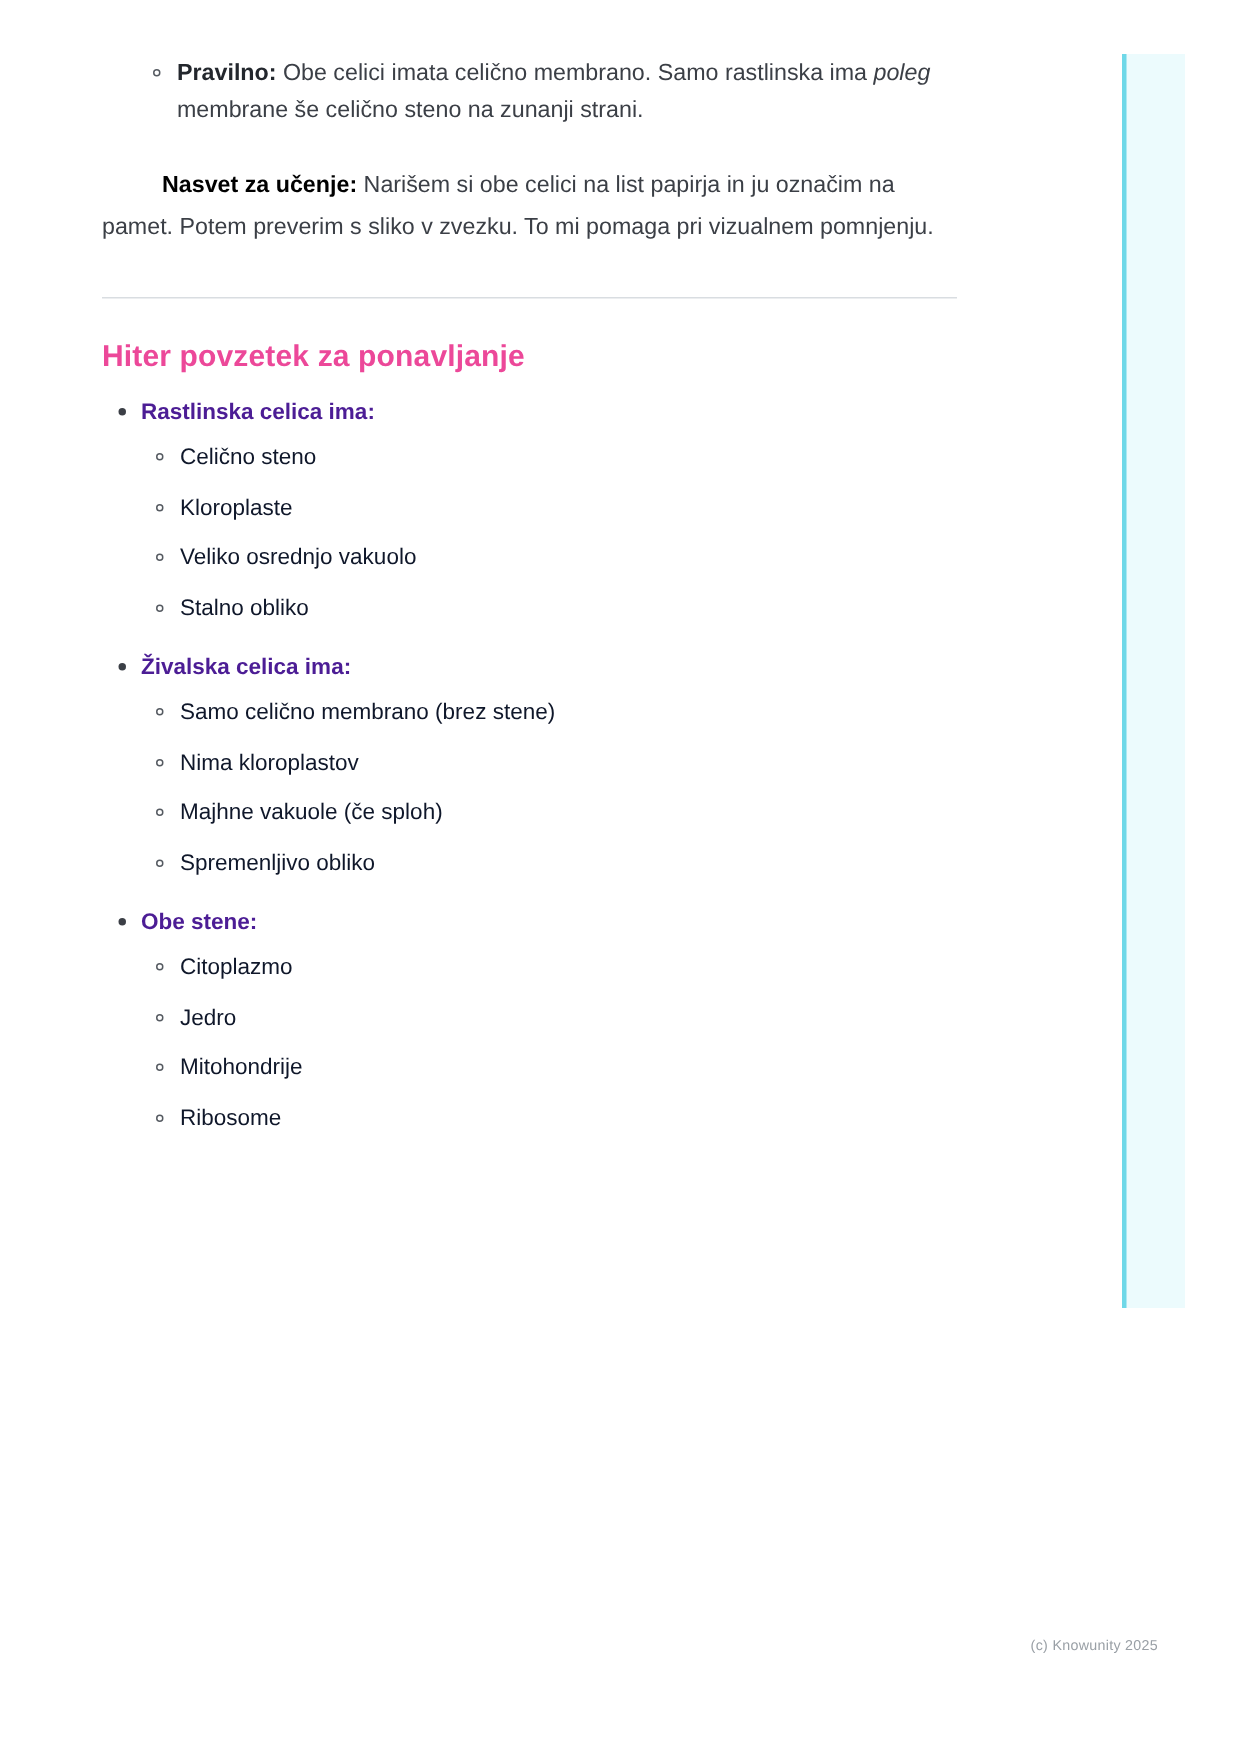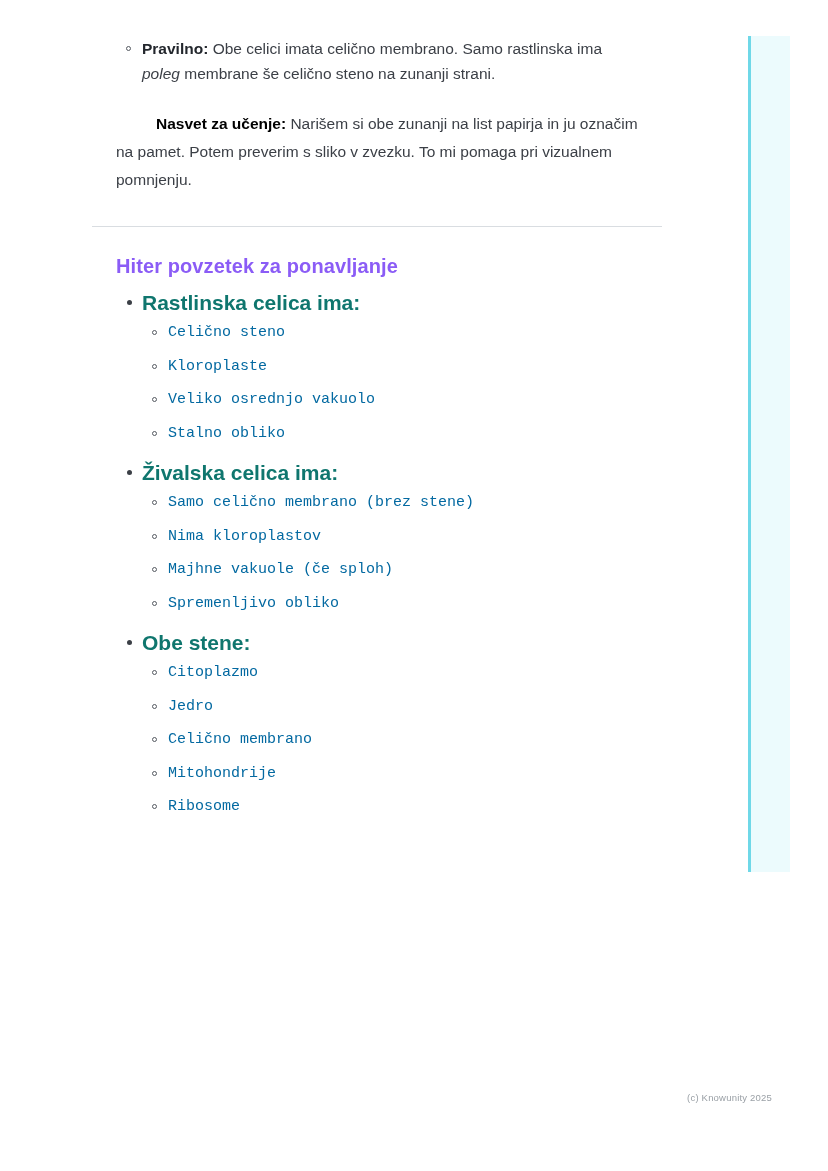--- a/index.html
+++ b/index.html
@@ -32,21 +32,20 @@
     box-sizing: border-box;
   }
   .content {
     position: absolute;
     left: 68px;
     top: 36px;
     width: 570px;
   }
   p, li, div {
     box-sizing: border-box;
-    padding-left: 24px;
   }
   .lead-list {
     margin: 0;
     padding: 0;
     list-style: none;
   }
   .circle-item {
     position: relative;
     padding-left: 50px;
     font-size: 15.5px;
@@ -83,36 +82,36 @@
     font-weight: bold;
     margin-left: 40px;
   }
   .divider {
     margin: 32px 0 0 0;
     border: none;
     border-top: 1px solid #d9dde1;
     width: 570px;
   }
   .section-title {
-    color: #8b5cf6;
+    color: #ec4899;
     font-size: 20px;
     font-weight: bold;
     margin: 28px 0 14px 0;
     letter-spacing: 0.1px;
   }
   .bullet-group {
     margin-top: 12px;
   }
   .bullet-head {
     position: relative;
     padding-left: 26px;
-    font-size: 21px;
+    font-size: 15px;
     line-height: 22px;
     font-weight: bold;
-    color: #0f766e;
+    color: #4c1d95;
     margin-bottom: 2px;
   }
   .bullet-head::before {
     content: "";
     position: absolute;
     left: 11px;
     top: 8px;
     width: 5px;
     height: 5px;
     background: #3b3f46;
@@ -121,22 +120,21 @@
   .sub-list {
     margin: 0;
     padding: 0;
     list-style: none;
   }
   .sub-item {
     position: relative;
     padding-left: 52px;
     font-size: 15px;
     line-height: 33.5px;
-    color: #0369a1;
-    font-family: Liberation Mono, monospace;
+    color: #0f172a;
   }
   .sub-item::before {
     content: "";
     position: absolute;
     left: 36px;
     top: 14px;
     width: 5px;
     height: 5px;
     border: 1.3px solid #555a61;
     border-radius: 50%;
@@ -160,21 +158,21 @@
 
   <div class="content">
 
     <ul class="lead-list">
       <li class="circle-item">
         <b>Pravilno:</b><span> Obe celici imata celično membrano. Samo rastlinska ima </span><i>poleg</i><span> membrane še celično steno na zunanji strani.</span>
       </li>
     </ul>
 
     <p class="para">
-      <b>Nasvet za učenje:</b><span> Narišem si obe zunanji na list papirja in ju označim na pamet. Potem preverim s sliko v zvezku. To mi pomaga pri vizualnem pomnjenju.</span>
+      <b>Nasvet za učenje:</b><span> Narišem si obe celici na list papirja in ju označim na pamet. Potem preverim s sliko v zvezku. To mi pomaga pri vizualnem pomnjenju.</span>
     </p>
 
     <hr class="divider">
 
     <div class="section-title">Hiter povzetek za ponavljanje</div>
 
     <div class="bullet-group">
       <div class="bullet-head">Rastlinska celica ima:</div>
       <ul class="sub-list">
         <li class="sub-item">Celično steno</li>
@@ -192,21 +190,20 @@
         <li class="sub-item">Majhne vakuole (če sploh)</li>
         <li class="sub-item">Spremenljivo obliko</li>
       </ul>
     </div>
 
     <div class="bullet-group">
       <div class="bullet-head">Obe stene:</div>
       <ul class="sub-list">
         <li class="sub-item">Citoplazmo</li>
         <li class="sub-item">Jedro</li>
-        <li class="sub-item">Celično membrano</li>
         <li class="sub-item">Mitohondrije</li>
         <li class="sub-item">Ribosome</li>
       </ul>
     </div>
 
   </div>
 
   <div class="footer">(c) Knowunity 2025</div>
 
 </div>

